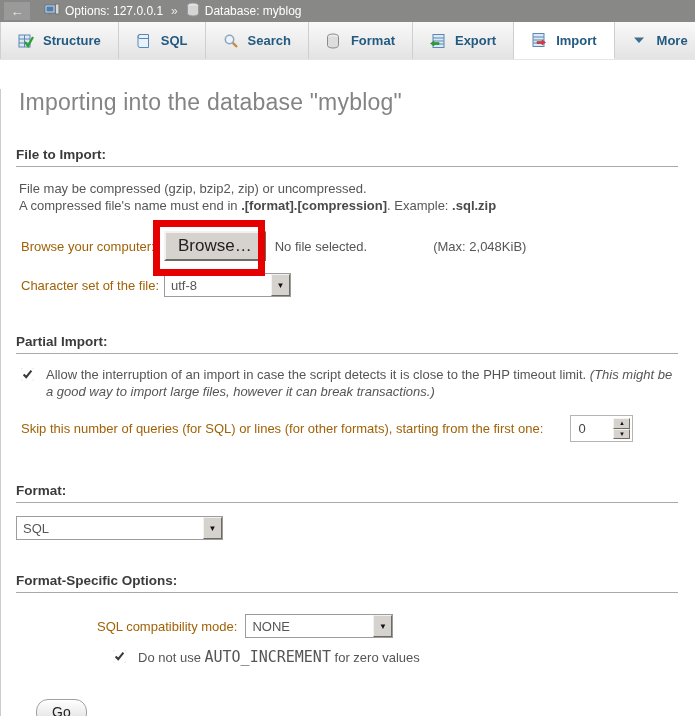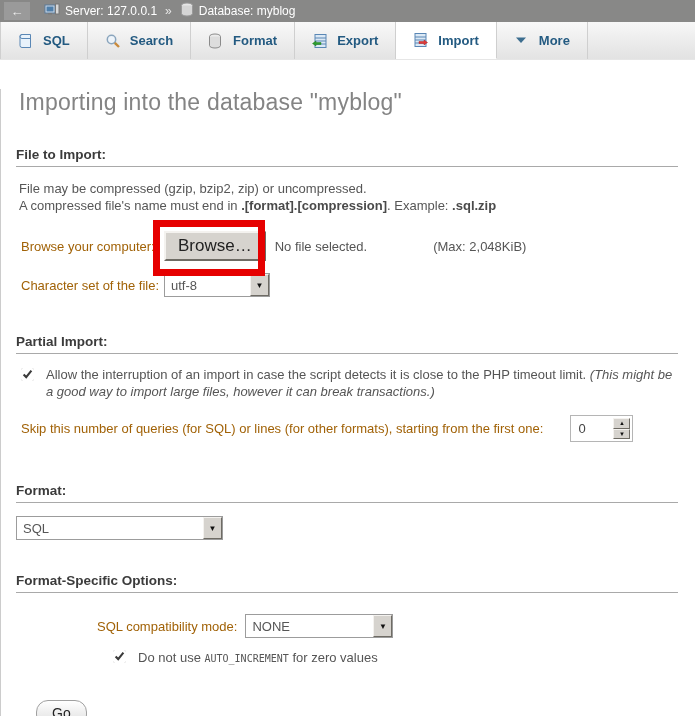--- a/index.html
+++ b/index.html
@@ -83,21 +83,21 @@
   .spin .spin-val { width:40px; display:flex; align-items:center; padding-left:5px; color:#444; }
   .spin .spin-btns { display:flex; flex-direction:column; width:17px; }
   .spin .spin-btns .sb {
     flex:1; background:#d6d3ce; font-size:6px; line-height:6px; display:flex;
     align-items:center; justify-content:center; color:#111; cursor:pointer;
     border-top:1px solid #f4f2ef; border-left:1px solid #f4f2ef;
     border-right:1px solid #6e6b64; border-bottom:1px solid #6e6b64;
   }
   input[type=checkbox] { width:13px; height:13px; accent-color:#fff; }
   .cbrow { display:flex; align-items:flex-start; gap:12px; margin:12px 0 0 5px; line-height:17px; }
-  .mono { font-family:"DejaVu Sans Mono","Liberation Mono",monospace; font-size:10px; }
+  .mono { font-family:"DejaVu Sans Mono","Liberation Mono",monospace; font-size:15px; }
   .go-btn {
     margin:33px 0 0 20px; padding:4px 15px 5px 15px; font-size:14px; color:#222;
     background:linear-gradient(#ffffff,#dcdcdc); border:1px solid #a0a0a0;
     border-radius:12px; cursor:pointer; font-family:"Liberation Sans",sans-serif;
   }
   
   .red-box {
     position:absolute; left:153px; top:220px; width:112px; height:56px;
     border:7px solid #e60000; z-index:10; pointer-events:none;
   }
@@ -111,35 +111,47 @@
   <div class="backbox">←</div>
   <div class="crumb">
     <span class="ticon">
       <svg width="16" height="16" viewBox="0 0 16 16">
           <rect x="1" y="3" width="10" height="8" fill="#cdd9e6" stroke="#5a7a9a"></rect>
           <rect x="2.5" y="4.5" width="7" height="5" fill="#4f7faa"></rect>
           <rect x="4" y="11" width="4" height="1.5" fill="#7a7a7a"></rect>
           <rect x="11.5" y="2" width="3.5" height="10" fill="#d8d8d8" stroke="#777"></rect>
         </svg>
     </span>
-    <span>Server: 127.0.0.1</span>
+    <span>Options: 127.0.0.1</span>
   </div>
   <span class="crumb-sep">»</span>
   <div class="crumb">
     <span class="ticon">
       <svg width="14" height="15" viewBox="0 0 14 15">
           <ellipse cx="7" cy="3.5" rx="5.5" ry="2.5" fill="#e6e6e6" stroke="#999"></ellipse>
           <path d="M1.5 3.5 v8 a5.5 2.5 0 0 0 11 0 v-8" fill="#d5d5d5" stroke="#999"></path>
         </svg>
     </span>
     <span>Database: myblog</span>
   </div>
 </div>
 
 <div class="tabbar">
+  <div class="tab">
+    <span class="ticon">
+      <svg width="16" height="16" viewBox="0 0 16 16">
+          <rect x="1" y="2" width="11" height="12" fill="#dce9f5" stroke="#5a87b5"></rect>
+          <line x1="1" y1="6" x2="12" y2="6" stroke="#5a87b5"></line>
+          <line x1="1" y1="10" x2="12" y2="10" stroke="#5a87b5"></line>
+          <line x1="6.5" y1="2" x2="6.5" y2="14" stroke="#5a87b5"></line>
+          <path d="M7 9 l3 4 5-9" stroke="#2e9e2e" stroke-width="2.2" fill="none"></path>
+        </svg>
+    </span>
+    <span>Structure</span>
+  </div>
   <div class="tab">
     <span class="ticon">
       <svg width="16" height="16" viewBox="0 0 16 16">
           <path d="M4 1.5 h8.5 v13 h-8.5 a2 2 0 0 1-2-2 v-9 a2 2 0 0 1 2-2 z" fill="#e8f2fb" stroke="#5a87b5"></path>
           <path d="M4 1.5 a2 2 0 0 0 0 4 h8.5" fill="none" stroke="#5a87b5"></path>
         </svg>
     </span>
     <span>SQL</span>
   </div>
   <div class="tab">
@@ -206,21 +218,21 @@
 
   <div class="row" style="margin-top:17px;">
     <span class="lab lab-w">Browse your computer:</span>
     <button class="btn3d">Browse…</button>
     <span style="margin-left:9px;">No file selected.</span>
     <span style="margin-left:66px;">(Max: 2,048KiB)</span>
   </div>
 
   <div class="row" style="margin-top:12px;">
     <span class="lab lab-w">Character set of the file:</span>
-    <div class="sel" style="width:106px;">
+    <div class="sel" style="width:127px;">
       <span class="sel-val">utf-8</span>
       <span class="sel-btn">▼</span>
     </div>
   </div>
 
   <h2 class="section sec-partial">Partial Import:</h2>
   <div class="cbrow" style="max-width:665px;">
     <input type="checkbox" style="margin-top: 2px;" checked="checked">
     <span><span>Allow the interruption of an import in case the script detects it is close to the PHP timeout limit. </span><span class="ital">(This might be a good way to import large files, however it can break transactions.)</span></span>
   </div>

